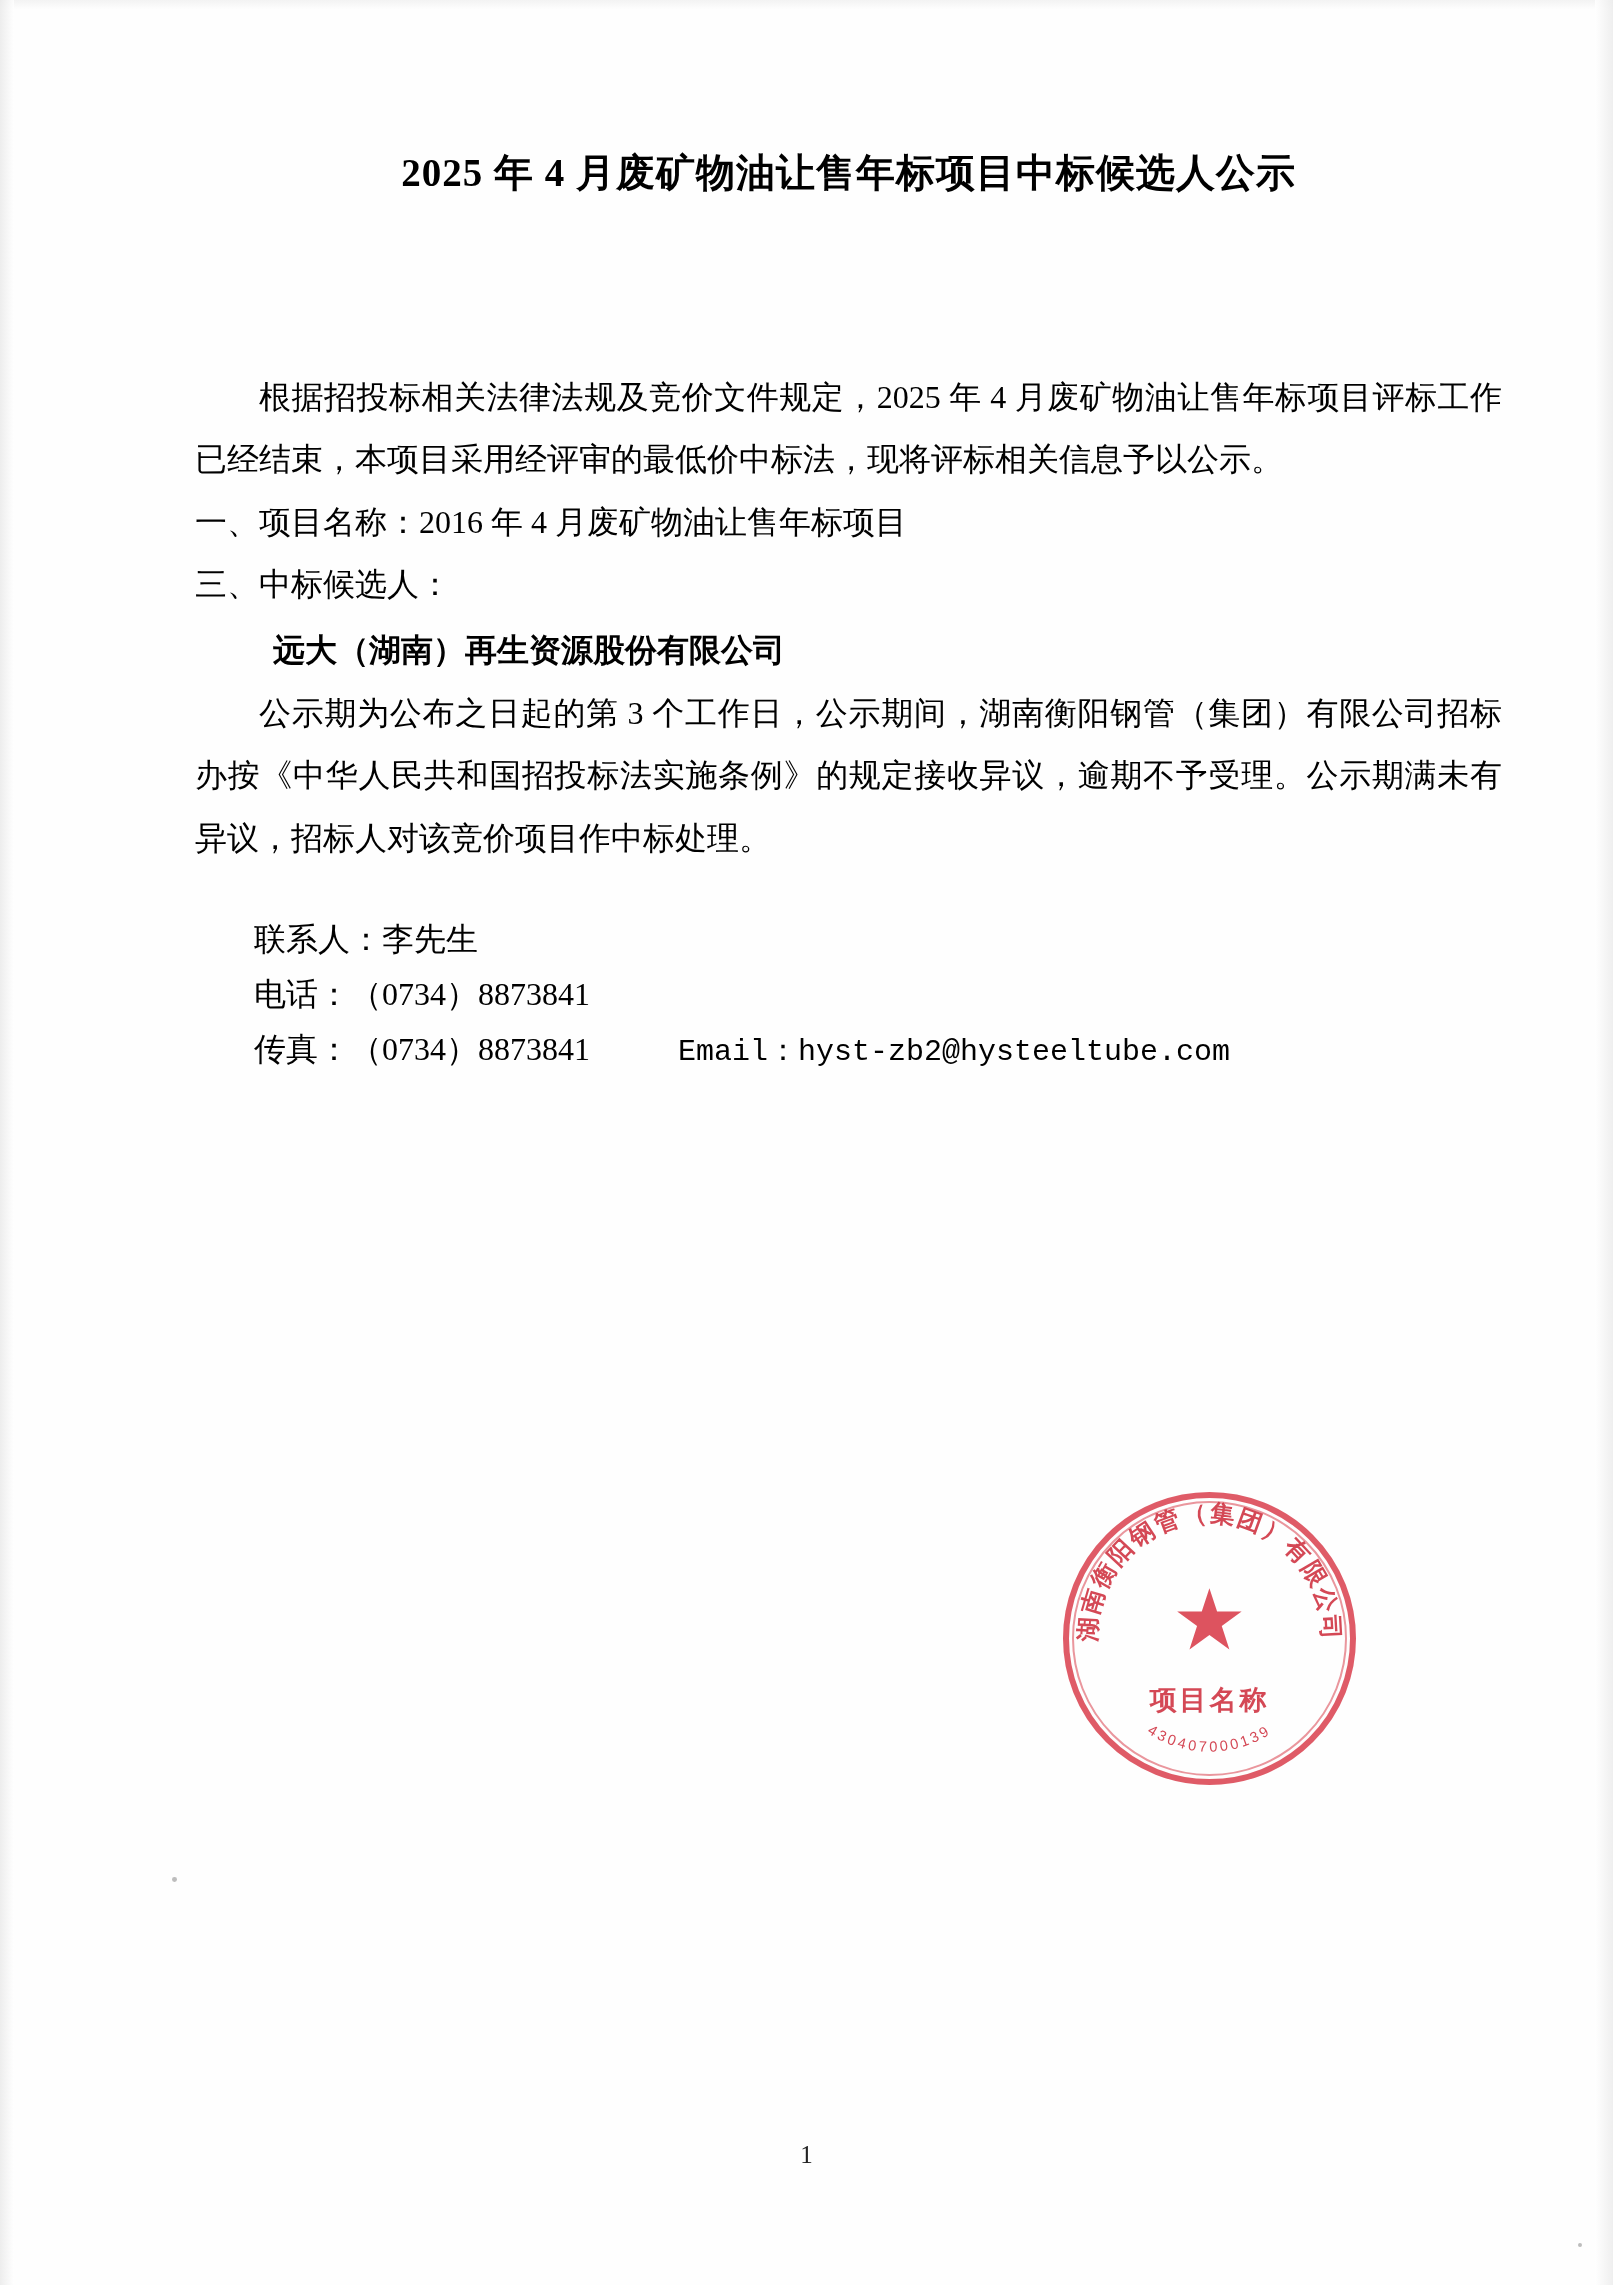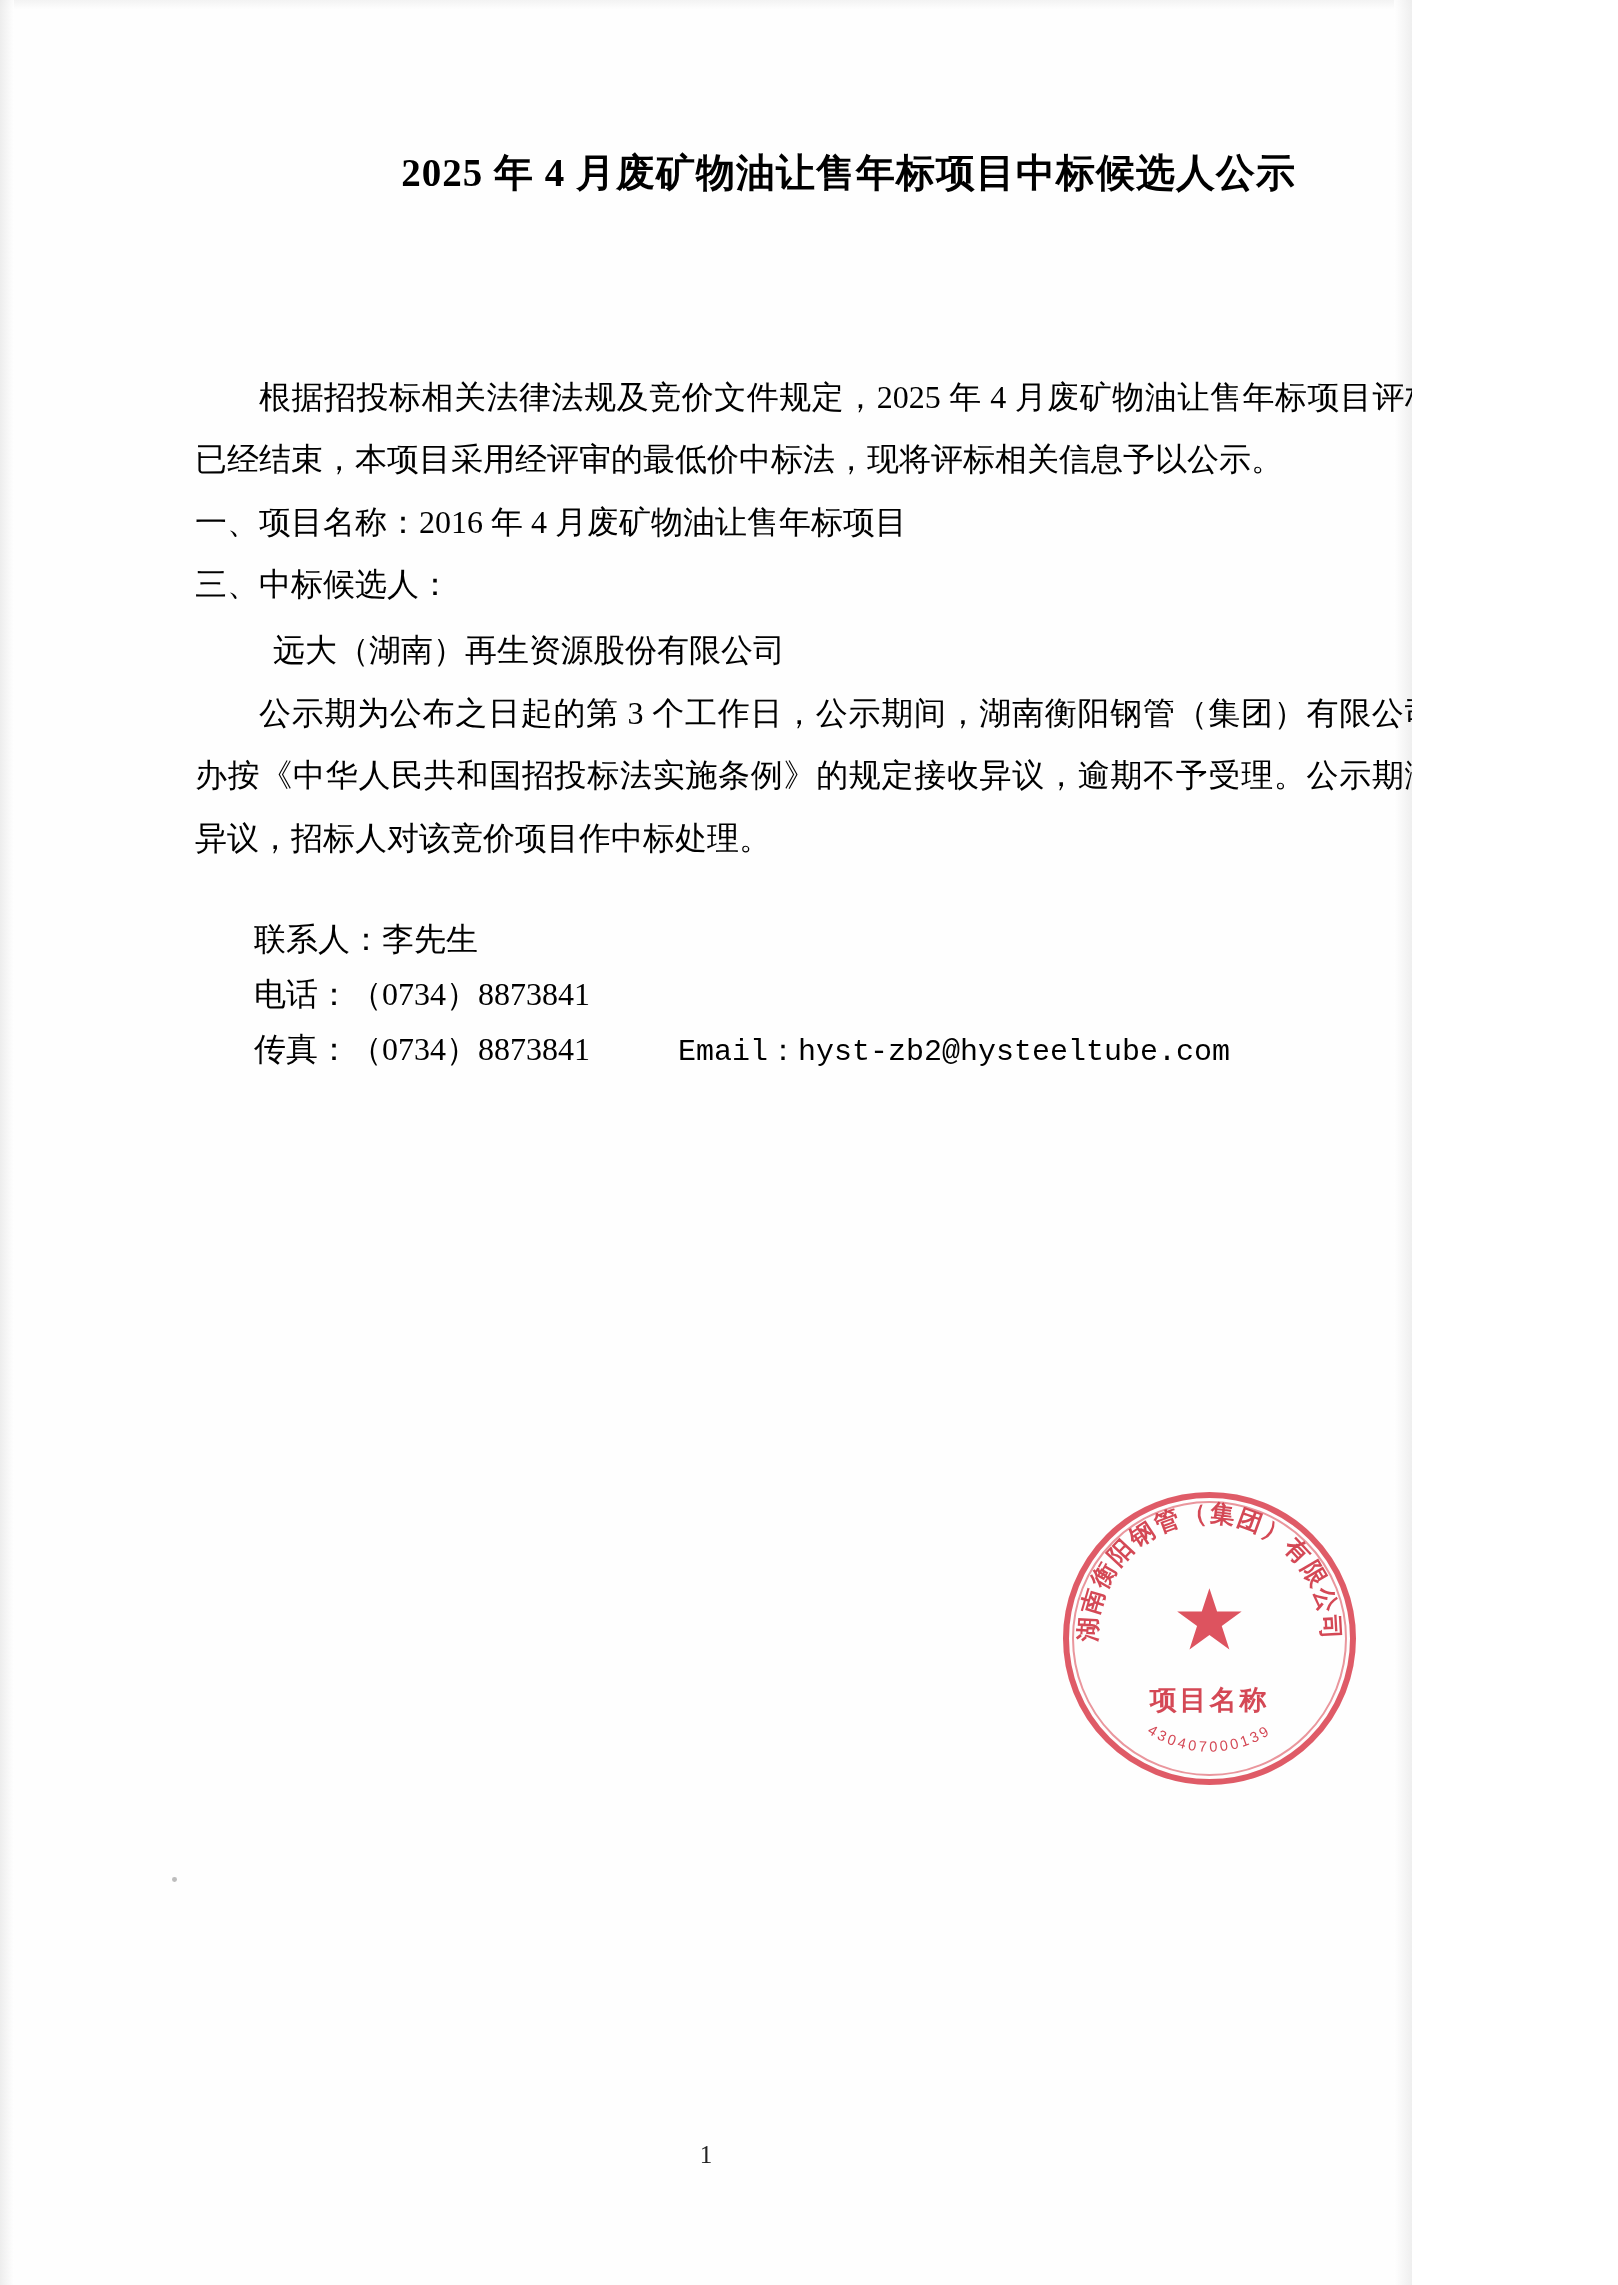--- a/index.html
+++ b/index.html
@@ -6,21 +6,21 @@
     margin: 0;
     padding: 0;
     background: #ffffff;
   }
   body {
     font-family: "Liberation Serif", "DejaVu Serif", serif;
     color: #000000;
   }
   .page {
     position: relative;
-    width: 1412px;
+    width: 1613px;
     height: 2286px;
     background: #fefefe;
     overflow: hidden;
   }
   
   .scan-edge-left {
     position: absolute;
     left: 0; top: 0;
     width: 13.7px; height: 100%;
     background: linear-gradient(to right, #e9e9e9, #ffffff);
@@ -69,20 +69,21 @@
   }
   .list-line {
     font-size: 32px;
     line-height: 1.95;
   }
   .candidate {
     margin-top: 3.9px;
     text-indent: 78px;
     font-size: 32px;
     line-height: 1.95;
+    font-weight: bold;
   }
   .contact-block {
     margin-top: 43px;
     font-size: 32px;
     line-height: 1.72;
   }
   .contact-block .row {
     text-indent: 59px;
     white-space: nowrap;
   }

